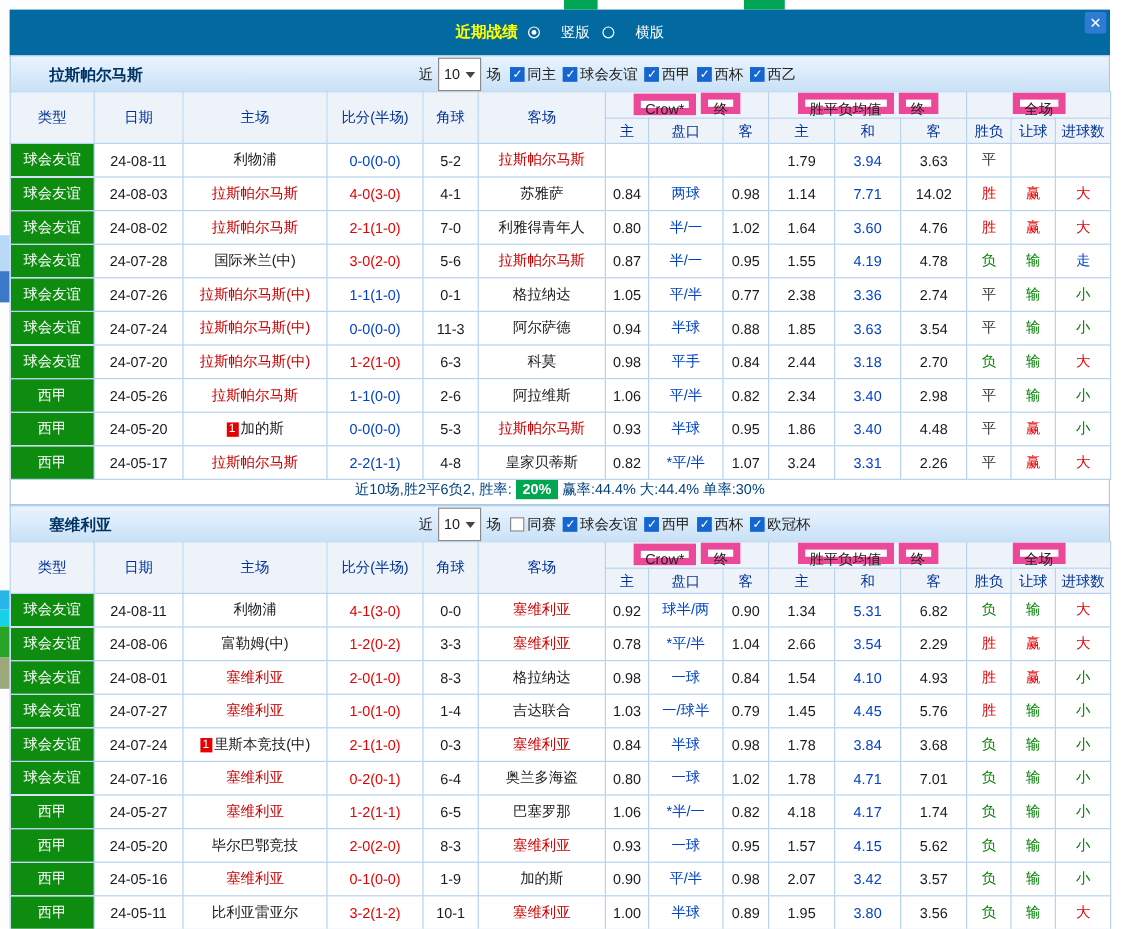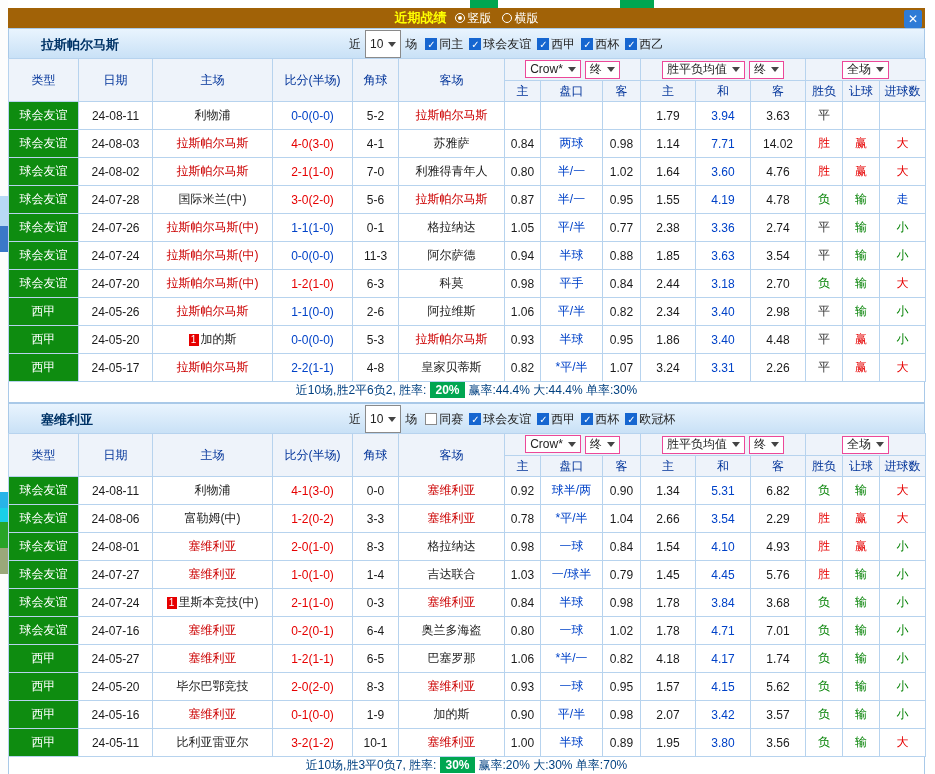--- a/index.html
+++ b/index.html
@@ -19,25 +19,25 @@
 
   
   .top-strip { position:absolute; left:8px; top:0; width:927px; height:8px; background:#fff; }
   .tfrag { position:absolute; top:0; height:8px; background:#00a651; }
   .tfrag1 { left:462px; width:28px; }
   .tfrag2 { left:612px; width:34px; }
 
   .panel { position:absolute; left:8px; top:8px; width:917px; }
 
   
-  .titlebar { position:relative; height:20px; background:#a16207; display:flex;
+  .titlebar { position:relative; height:38px; background:#0369a1; display:flex;
     align-items:center; justify-content:center; gap:8px; }
   .titlebar .title { color:#ffff00; font-weight:bold; font-size:13px; }
   .radio-group { display:flex; align-items:center; gap:10px; }
-  .radio-label { display:inline-flex; align-items:center; gap:3px; color:#fff; font-size:12px; cursor:pointer; }
+  .radio-label { display:inline-flex; align-items:center; gap:18px; color:#fff; font-size:12px; cursor:pointer; }
   .radio { width:10px; height:10px; border:1px solid #fff; border-radius:50%; display:inline-block; position:relative; background:transparent; }
   .radio.on::after { content:""; position:absolute; left:2px; top:2px; width:4px; height:4px; background:#fff; border-radius:50%; }
   .close-btn { position:absolute; right:3px; top:2px; width:18px; height:18px; background:#2e7bd6;
     color:#fff; font-weight:bold; font-size:12px; display:flex; align-items:center; justify-content:center;
     border-radius:2px; cursor:pointer; }
 
   
   .teambar { position:relative; height:30px; background:linear-gradient(#e9f4fe,#c9e1f6);
     border:1px solid #a9c9e8; border-bottom:none; }
   .teamname { position:absolute; left:32px; top:7px; font-size:13px; font-weight:bold; color:#003366; }
@@ -53,22 +53,22 @@
   .cb.checked { background:#1666d0; border-color:#1666d0; }
 
   
   table { width:917px; border-collapse:collapse; table-layout:fixed; font-size:12px;border-radius:16px; }
   col.c0{width:70px} col.c1{width:74px} col.c2{width:120px} col.c3{width:80px} col.c4{width:46px}
   col.c5{width:106px} col.c6{width:36px} col.c7{width:62px} col.c8{width:38px} col.c9{width:55px}
   col.c10{width:55px} col.c11{width:55px} col.c12{width:37px} col.c13{width:37px} col.c14{width:46px}
   th, td { border:1px solid #b7d3ee; text-align:center; overflow:hidden; white-space:nowrap; }
   thead th { background:#eef3fa; color:#003399; font-weight:normal; height:21px; }
   thead tr.selrow th { height:22px; }
-  .sel { display:inline-flex; align-items:center; background:#fff; border:1px solid #ec4899;
-    height:18px; padding:0 4px; margin:0 2px; font-size:12px; color:#222; cursor:pointer; }
+  .sel { display:inline-flex; align-items:center; background:#fff; border:6px solid #ec4899;
+    height:18px; padding:0 4px; margin:0 2px; font-size:12px; color:#222; cursor:pointer;flex-direction:column; }
   tbody td { height:28px; color:#1a1a1a; background:#fff; }
   td.cell-type { background:#0e8c10; color:#fff; }
   td.cell-team.focal { color:#cc0000; }
   .c-red { color:#e60000; } .c-green { color:#008000; } .c-blue { color:#0042c8; } .c-dark { color:#333; }
   .red-badge { display:inline-block; background:#e60000; color:#fff; font-size:10px; line-height:12px;
     min-width:10px; padding:0 1px; margin-right:2px; vertical-align:middle; }
 
   
   .summary { height:21px; border:1px solid #a9c9e8; border-top:none; background:#fff;
     display:flex; align-items:flex-start; justify-content:center; gap:4px; font-size:12px; color:#004080; }

